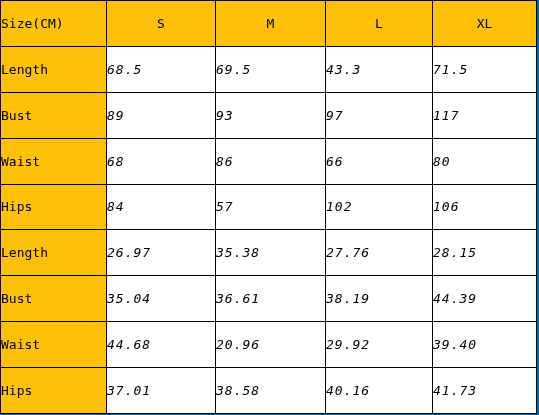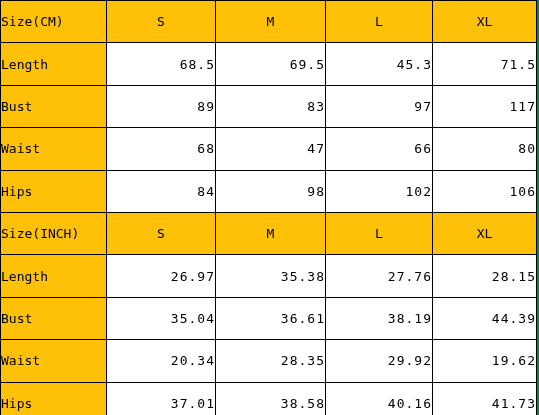--- a/index.html
+++ b/index.html
@@ -9,21 +9,21 @@
   }
   body {
     width: 539px;
     height: 415px;
     overflow: hidden;
     font-family: "DejaVu Sans Mono", "Liberation Mono", monospace;
   }
   .chart-wrap {
     width: 539px;
     height: 415px;
-    background: #15803d;
+    background: #0369a1;
     box-sizing: border-box;
   }
   table.size-table {
     border-collapse: collapse;
     table-layout: fixed;
     width: 536px;
     height: 414px;
     margin: 0;
   }
   table.size-table td {
@@ -44,22 +44,23 @@
     letter-spacing: 0px;
   }
   
   td.hdr {
     background: #FFC107;
     text-align: center;
   }
   
   td.val {
     background: #ffffff;
-    text-align: right;
+    text-align: left;
     letter-spacing: 1px;
+    font-style: italic;
   }
   col.c0 { width: 106px; }
   col.c1 { width: 109px; }
   col.c2 { width: 110px; }
   col.c3 { width: 107px; }
   col.c4 { width: 104px; }
 </style>
 </head>
 <body>
 
@@ -78,72 +79,65 @@
         <td class="lbl">Size(CM)</td>
         <td class="hdr">S</td>
         <td class="hdr">M</td>
         <td class="hdr">L</td>
         <td class="hdr">XL</td>
       </tr>
       <tr>
         <td class="lbl">Length</td>
         <td class="val">68.5</td>
         <td class="val">69.5</td>
-        <td class="val">45.3</td>
+        <td class="val">43.3</td>
         <td class="val">71.5</td>
       </tr>
       <tr>
         <td class="lbl">Bust</td>
         <td class="val">89</td>
-        <td class="val">83</td>
+        <td class="val">93</td>
         <td class="val">97</td>
         <td class="val">117</td>
       </tr>
       <tr>
         <td class="lbl">Waist</td>
         <td class="val">68</td>
-        <td class="val">47</td>
+        <td class="val">86</td>
         <td class="val">66</td>
         <td class="val">80</td>
       </tr>
       <tr>
         <td class="lbl">Hips</td>
         <td class="val">84</td>
-        <td class="val">98</td>
+        <td class="val">57</td>
         <td class="val">102</td>
         <td class="val">106</td>
       </tr>
 
-      <tr>
-        <td class="lbl">Size(INCH)</td>
-        <td class="hdr">S</td>
-        <td class="hdr">M</td>
-        <td class="hdr">L</td>
-        <td class="hdr">XL</td>
-      </tr>
       <tr>
         <td class="lbl">Length</td>
         <td class="val">26.97</td>
         <td class="val">35.38</td>
         <td class="val">27.76</td>
         <td class="val">28.15</td>
       </tr>
       <tr>
         <td class="lbl">Bust</td>
         <td class="val">35.04</td>
         <td class="val">36.61</td>
         <td class="val">38.19</td>
         <td class="val">44.39</td>
       </tr>
       <tr>
         <td class="lbl">Waist</td>
-        <td class="val">20.34</td>
-        <td class="val">28.35</td>
+        <td class="val">44.68</td>
+        <td class="val">20.96</td>
         <td class="val">29.92</td>
-        <td class="val">19.62</td>
+        <td class="val">39.40</td>
       </tr>
       <tr>
         <td class="lbl">Hips</td>
         <td class="val">37.01</td>
         <td class="val">38.58</td>
         <td class="val">40.16</td>
         <td class="val">41.73</td>
       </tr>
     </tbody>
   </table>

